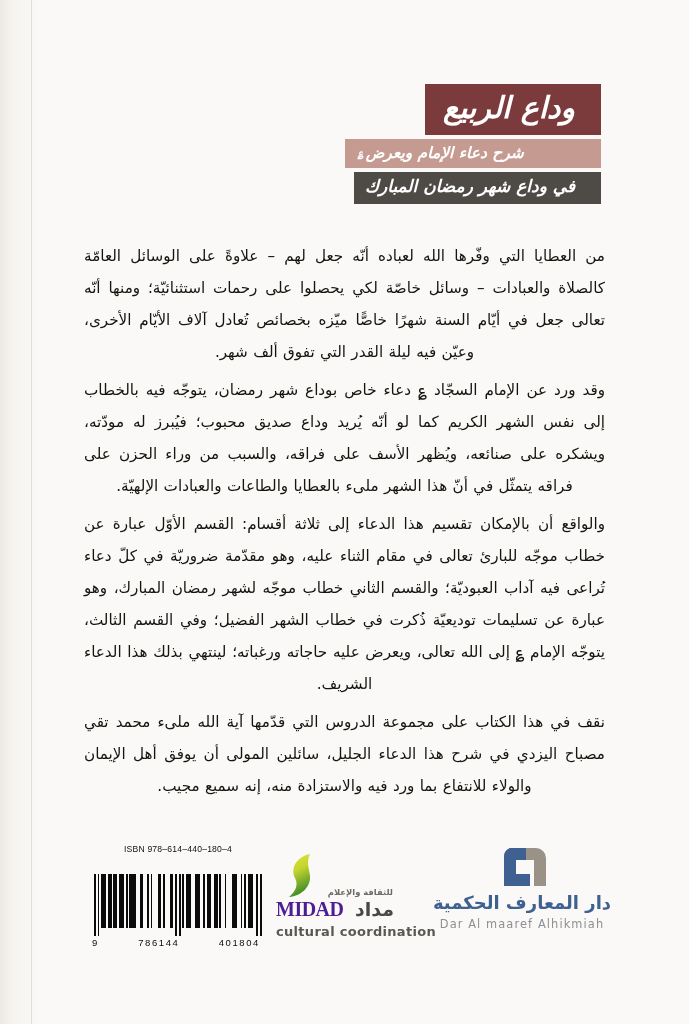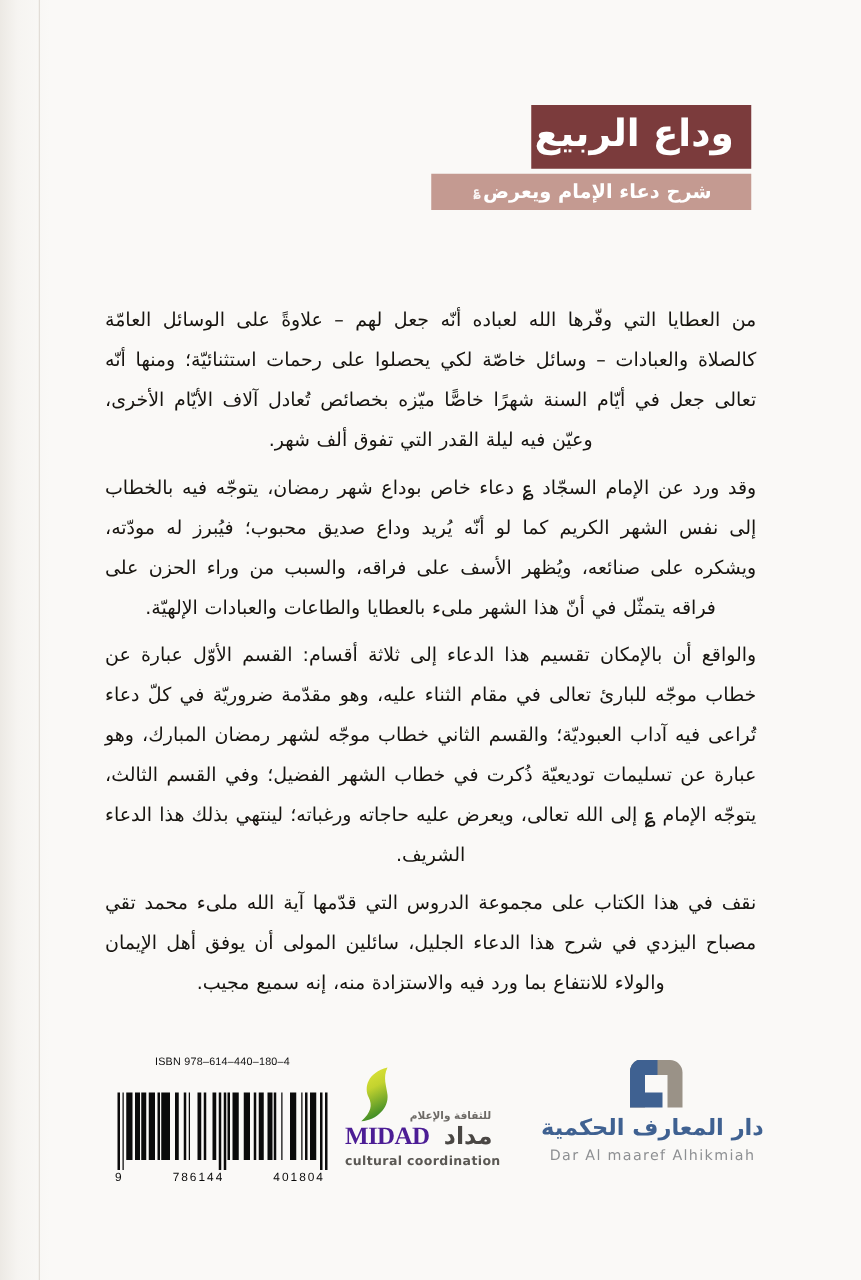--- a/index.html
+++ b/index.html
@@ -44,22 +44,23 @@
     right: 88px;
     width: 260px;
     text-align: right;
   }
   .band {
     display: block;
     color: #ffffff;
     box-sizing: border-box;
     white-space: nowrap;
     direction: rtl;
-    text-align: center;
-    font-family: "DejaVu Sans", sans-serif;
+    text-align: left;
+    font-family: "DejaVu Sans", sans-serif;
+    font-style: italic;
   }
   .band-main {
     background: #7b3b3c;
     font-size: 30px;
     font-weight: 700;
     line-height: 1.0;
     padding: 9px 14px 12px 18px;
     letter-spacing: 0.5px;
     margin-right: 0px;
     width: 176px;
@@ -215,21 +216,21 @@
     color: #4a4744;
     direction: rtl;
   }
   .midad-tag {
     position: absolute;
     left: 0;
     top: 72px;
     width: 118px;
     text-align: center;
     font-family: "DejaVu Sans", sans-serif;
-    font-size: 10px;
+    font-size: 13px;
     font-weight: 700;
     color: #5b5854;
     letter-spacing: 0.3px;
     white-space: nowrap;
   }
 
   
   .publisher {
     position: absolute;
     left: 432px;
@@ -265,20 +266,21 @@
   <div class="page-tint"></div>
   <div class="page-edge"></div>
 
   <div class="title-block">
     <div class="band band-main">وداع الربيع</div>
 
     <div class="band band-sub">
       <span>شرح دعاء الإمام ويعرض</span><span class="honorific">؏</span>
     </div>
 
+    <div class="band band-third">في وداع شهر رمضان المبارك</div>
   </div>
 
   <div class="body-text">
     <p class="para">من العطايا التي وفّرها الله لعباده أنّه جعل لهم – علاوةً على الوسائل العامّة كالصلاة والعبادات – وسائل خاصّة لكي يحصلوا على رحمات استثنائيّة؛ ومنها أنّه تعالى جعل في أيّام السنة شهرًا خاصًّا ميّزه بخصائص تُعادل آلاف الأيّام الأخرى، وعيّن فيه ليلة القدر التي تفوق ألف شهر.</p>
     <p class="para">وقد ورد عن الإمام السجّاد ؏ دعاء خاص بوداع شهر رمضان، يتوجّه فيه بالخطاب إلى نفس الشهر الكريم كما لو أنّه يُريد وداع صديق محبوب؛ فيُبرز له مودّته، ويشكره على صنائعه، ويُظهر الأسف على فراقه، والسبب من وراء الحزن على فراقه يتمثّل في أنّ هذا الشهر ملىء بالعطايا والطاعات والعبادات الإلهيّة.</p>
     <p class="para">والواقع أن بالإمكان تقسيم هذا الدعاء إلى ثلاثة أقسام: القسم الأوّل عبارة عن خطاب موجّه للبارئ تعالى في مقام الثناء عليه، وهو مقدّمة ضروريّة في كلّ دعاء تُراعى فيه آداب العبوديّة؛ والقسم الثاني خطاب موجّه لشهر رمضان المبارك، وهو عبارة عن تسليمات توديعيّة ذُكرت في خطاب الشهر الفضيل؛ وفي القسم الثالث، يتوجّه الإمام ؏ إلى الله تعالى، ويعرض عليه حاجاته ورغباته؛ لينتهي بذلك هذا الدعاء الشريف.</p>
     <p class="para">نقف في هذا الكتاب على مجموعة الدروس التي قدّمها آية الله ملىء محمد تقي مصباح اليزدي في شرح هذا الدعاء الجليل، سائلين المولى أن يوفق أهل الإيمان والولاء للانتفاع بما ورد فيه والاستزادة منه، إنه سميع مجيب.</p>
   </div>
 
   <div class="bottom">

